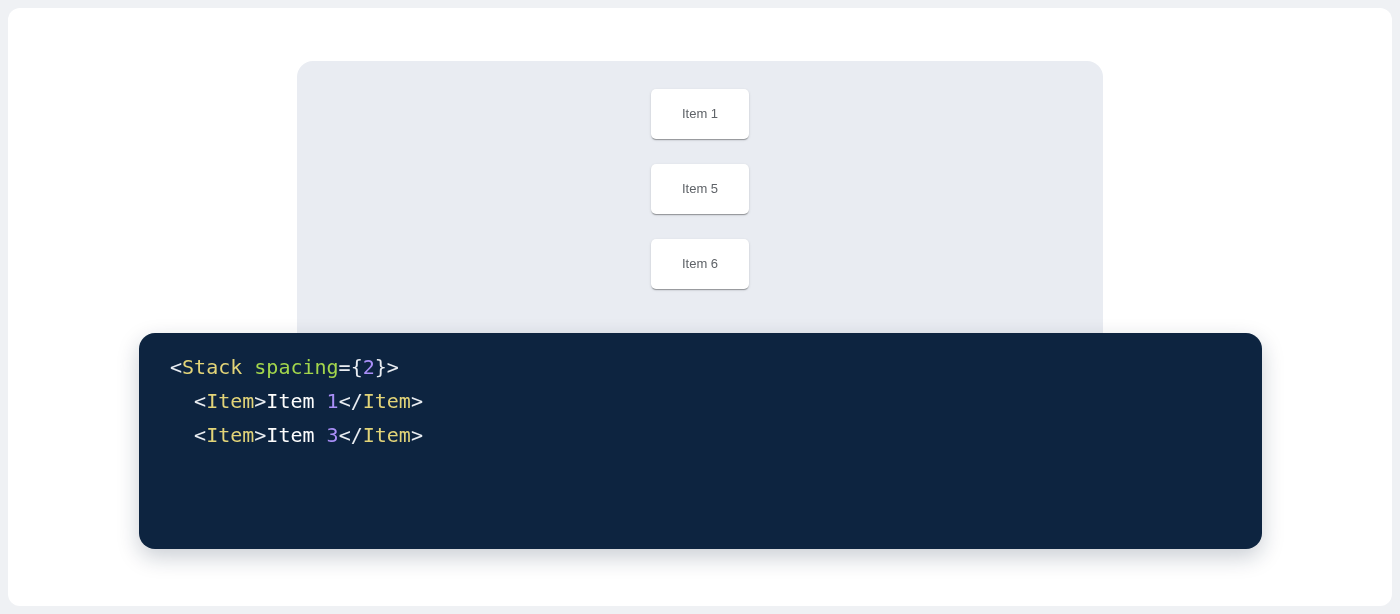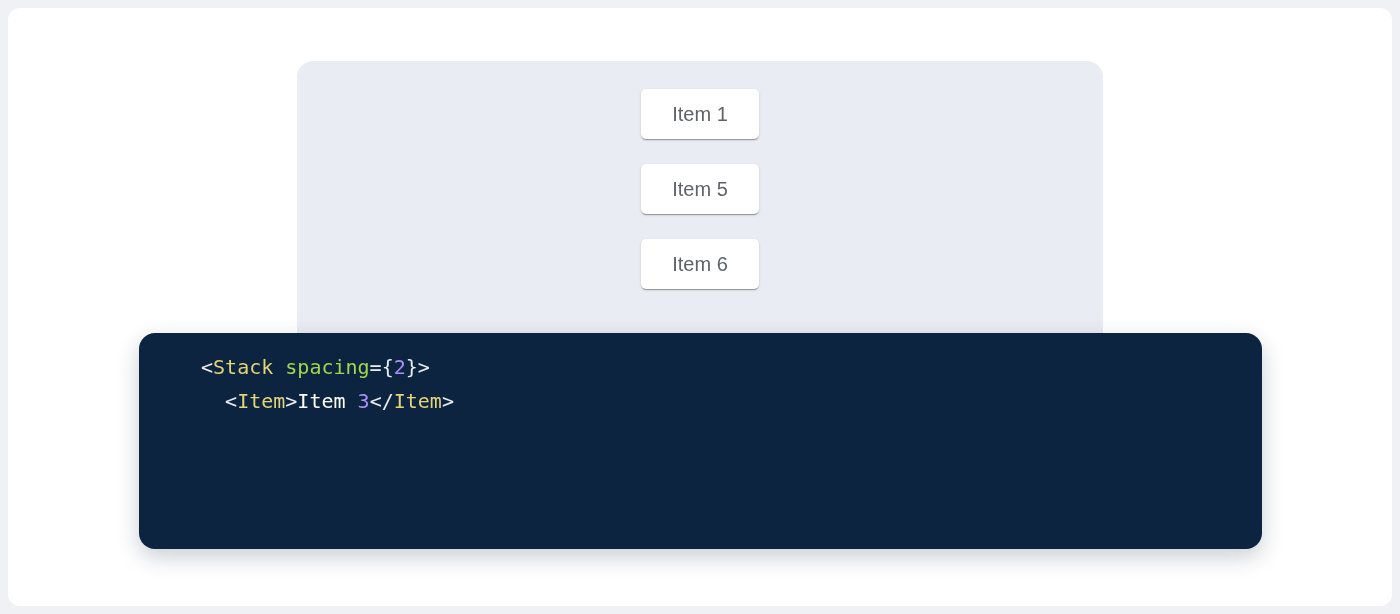--- a/index.html
+++ b/index.html
@@ -51,21 +51,21 @@
     padding-top: 28px;
     gap: 25px;
     z-index: 1;
   }
   .stack-item {
     background: var(--item-bg);
     border-radius: 5px;
     padding: 13px 31px;
     min-width: 81px;
     text-align: center;
-    font-size: 20px;
+    font-size: 13px;
     line-height: 24px;
     color: var(--item-text);
     box-shadow: 0 2px 1px -1px rgba(0,0,0,0.2),
                 0 1px 1px 0 rgba(0,0,0,0.14),
                 0 1px 3px 0 rgba(0,0,0,0.12);
   }
   .code-block {
     position: absolute;
     left: 139px;
     top: 333px;
@@ -76,21 +76,20 @@
     padding: 17px 30px 0 31px;
     box-shadow: 0 8px 22px rgba(13, 33, 60, 0.22);
     z-index: 2;
     overflow: hidden;
   }
   .code-content {
     font-family: "DejaVu Sans Mono", "Liberation Mono", monospace;
     font-size: 20px;
     line-height: 34px;
     color: var(--code-plain);
-    margin-left: 31px;
   }
   .code-line { white-space: pre; }
   .tok-plain  { color: var(--code-plain); }
   .tok-punct  { color: var(--code-punct); }
   .tok-tag    { color: var(--code-tag); }
   .tok-attr   { color: var(--code-attr); }
   .tok-number { color: var(--code-number); }
 </style>
 </head>
 <body>
@@ -100,16 +99,17 @@
 
   <div class="demo-panel">
     <div class="stack-item">Item 1</div>
     <div class="stack-item">Item 5</div>
     <div class="stack-item">Item 6</div>
   </div>
 
   <div class="code-block">
     <div class="code-content">
         <div class="code-line"><span class="tok tok-punct">&lt;</span><span class="tok tok-tag">Stack</span><span class="tok tok-plain"> </span><span class="tok tok-attr">spacing</span><span class="tok tok-punct">={</span><span class="tok tok-number">2</span><span class="tok tok-punct">}&gt;</span></div>
+        <div class="code-line"><span class="tok tok-plain">  </span><span class="tok tok-punct">&lt;</span><span class="tok tok-tag">Item</span><span class="tok tok-punct">&gt;</span><span class="tok tok-plain">Item </span><span class="tok tok-number">1</span><span class="tok tok-punct">&lt;/</span><span class="tok tok-tag">Item</span><span class="tok tok-punct">&gt;</span></div>
         <div class="code-line"><span class="tok tok-plain">  </span><span class="tok tok-punct">&lt;</span><span class="tok tok-tag">Item</span><span class="tok tok-punct">&gt;</span><span class="tok tok-plain">Item </span><span class="tok tok-number">3</span><span class="tok tok-punct">&lt;/</span><span class="tok tok-tag">Item</span><span class="tok tok-punct">&gt;</span></div>
       </div>
   </div>
 </div>
 
 </body></html>

